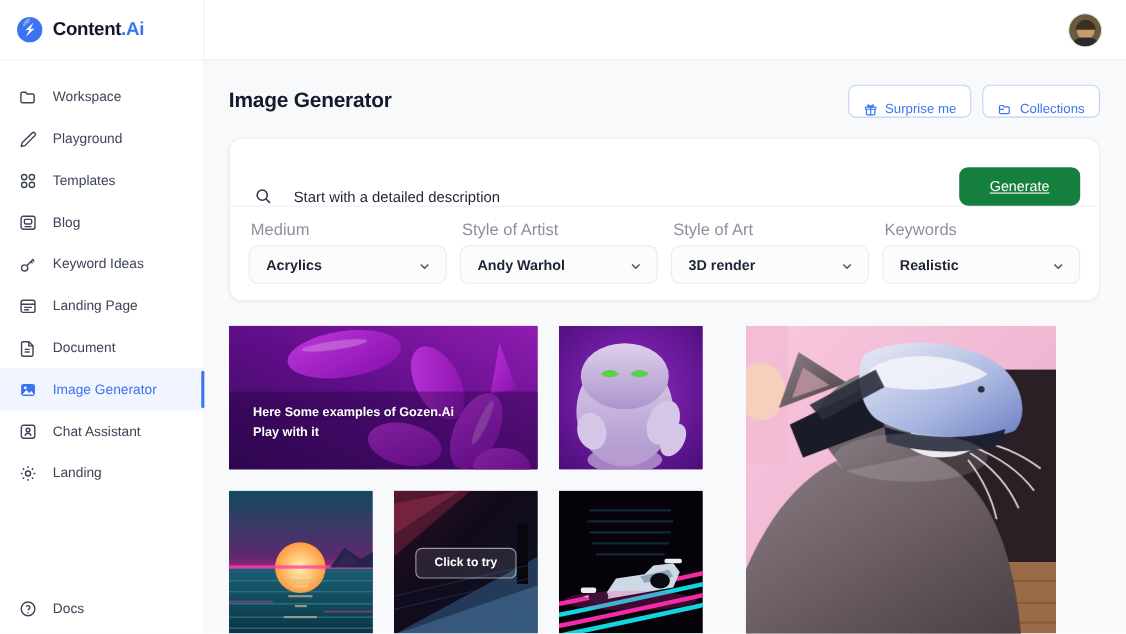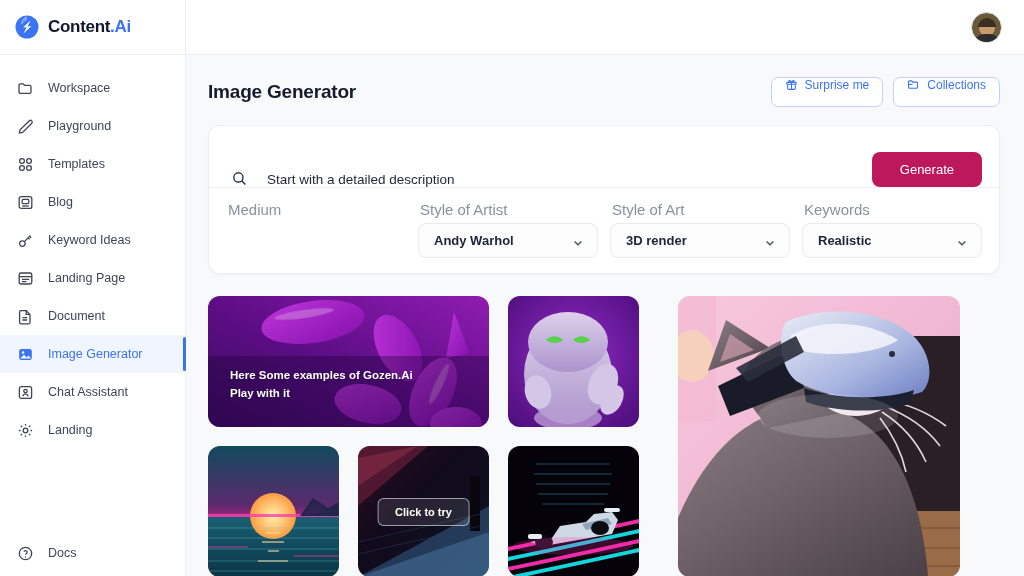--- a/index.html
+++ b/index.html
@@ -94,21 +94,21 @@
   .page-head {
     display: flex; align-items: center; justify-content: space-between;
     margin-bottom: 18px; padding: 0 0 0 0;
   }
   .page-title {
     font-size: 19px; font-weight: bold; color: #151b2d;
     letter-spacing: -.2px;
   }
   .head-actions { display: flex; gap: 10px; }
   .ghost-btn {
-    display: flex; align-items: flex-start; gap: 7px;
+    display: flex; align-items: flex-end; gap: 7px;
     height: 30px; padding: 0 13px;
     border: 1px solid #bfd2f7; border-radius: 7px;
     background: #ffffff; color: #3b74f0;
     font-size: 12px; cursor: pointer;
   }
   .ghost-btn .ico { width: 13px; height: 13px; display: flex; }
 
   
   .prompt-card {
     background: #ffffff; border: 1px solid #eceef2;
@@ -123,24 +123,25 @@
   .search-ico { width: 17px; height: 17px; color: #2a3145; flex: 0 0 17px; }
   .prompt-input {
     flex: 1 1 auto; border: none; outline: none;
     font-size: 13.5px; color: #1d2437;
     padding-left: 19px; background: transparent;
     font-family: "Liberation Sans", sans-serif;
   }
   .prompt-input::placeholder { color: #1d2437; }
   .generate-btn {
     height: 35px; padding: 0 28px;
-    background: #be185d; color: #ffffff;
+    background: #15803d; color: #ffffff;
     border: none; border-radius: 8px;
     font-size: 13px; cursor: pointer;
     font-family: "Liberation Sans", sans-serif;
+    text-decoration: underline;
   }
   .selects-row {
     display: flex; gap: 12px; padding: 13px 17px 15px 17px;
   }
   .select-group { flex: 1 1 0; min-width: 0; }
   .select-label {
     font-size: 15px; color: #8a909e; margin-bottom: 5px;
     padding-left: 2px;
   }
   .select-box {
@@ -149,21 +150,21 @@
     display: flex; align-items: center; justify-content: space-between;
     padding: 0 13px 0 15px; cursor: pointer;
   }
   .select-value { font-size: 13px; color: #1d2437; font-weight: bold; }
   .chev { width: 12px; height: 12px; color: #4a5263; flex: 0 0 12px; }
 
   
   .gallery { display: flex; gap: 19px; }
   .gal-left { width: 451px; flex: 0 0 451px; }
   .gal-row { display: flex; gap: 19px; margin-bottom: 19px; }
-  .tile { border-radius: 12px; overflow: hidden; position: relative; cursor: pointer; }
+  .tile { border-radius: 1px; overflow: hidden; position: relative; cursor: pointer; }
   .tile-wide { width: 281px; height: 131px; flex: 0 0 281px; }
   .tile-sq { width: 131px; height: 131px; flex: 0 0 131px; }
   .tile-tall { width: 282px; height: 281px; flex: 0 0 282px; }
   .tile-cap {
     position: absolute; left: 22px; bottom: 24px;
     color: #ffffff; font-size: 11.5px; line-height: 1.55;
     font-weight: bold; text-shadow: 0 1px 3px rgba(0,0,0,.3);
   }
   .click-try {
     position: absolute; left: 50%; top: 50%;
@@ -364,20 +365,28 @@
             </svg>
           </span>
           <input class="prompt-input" type="text" placeholder="Start with a detailed description" value="" style="">
           <button class="generate-btn">Generate</button>
         </div>
 
         <div class="selects-row">
 
           <div class="select-group">
             <div class="select-label">Medium</div>
+            <div class="select-box">
+              <span class="select-value">Acrylics</span>
+              <span class="chev">
+                <svg viewBox="0 0 12 12" width="12" height="12" fill="none" stroke="currentColor" stroke-width="1.4">
+                    <path d="M2.6 4.4 6 7.8l3.4-3.4"></path>
+                  </svg>
+              </span>
+            </div>
           </div>
 
           <div class="select-group">
             <div class="select-label">Style of Artist</div>
             <div class="select-box">
               <span class="select-value">Andy Warhol</span>
               <span class="chev">
                 <svg viewBox="0 0 12 12" width="12" height="12" fill="none" stroke="currentColor" stroke-width="1.4">
                     <path d="M2.6 4.4 6 7.8l3.4-3.4"></path>
                   </svg>

